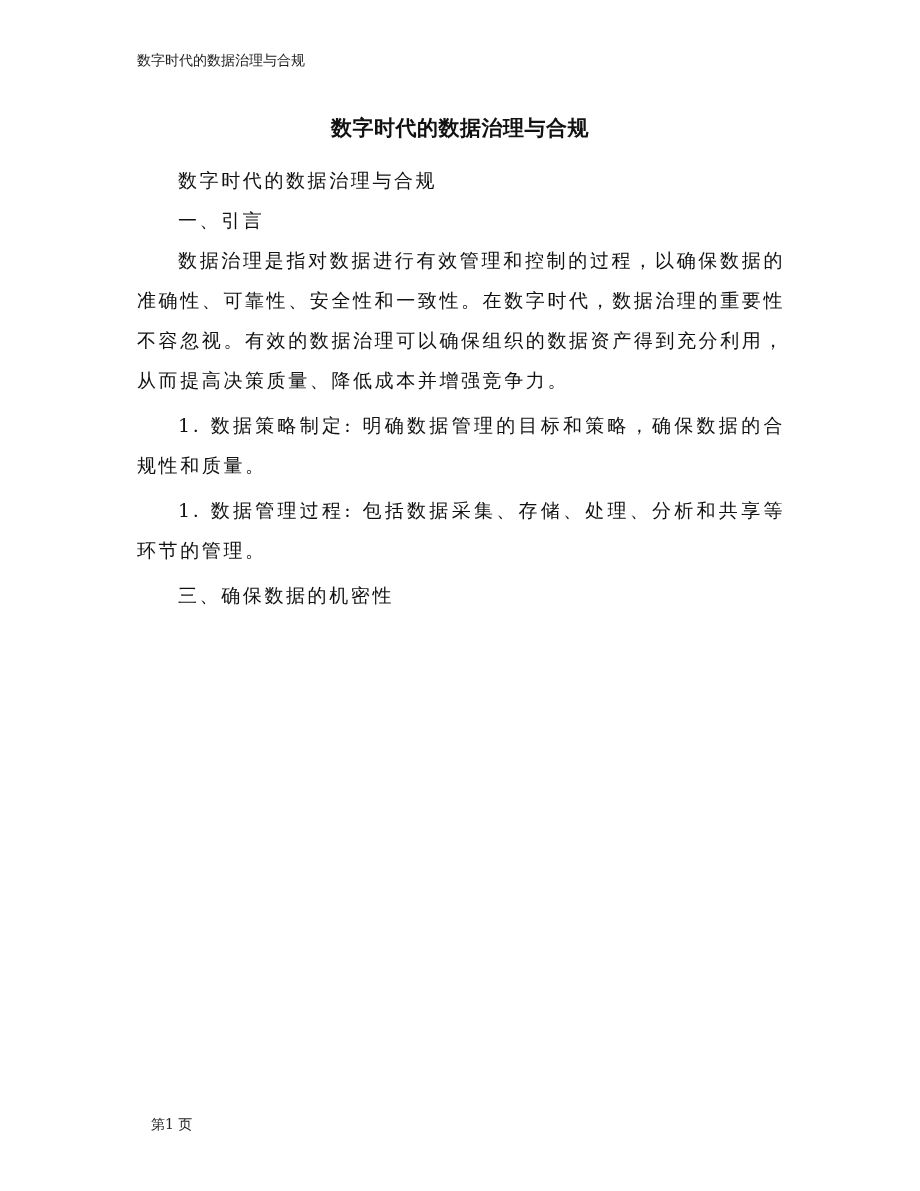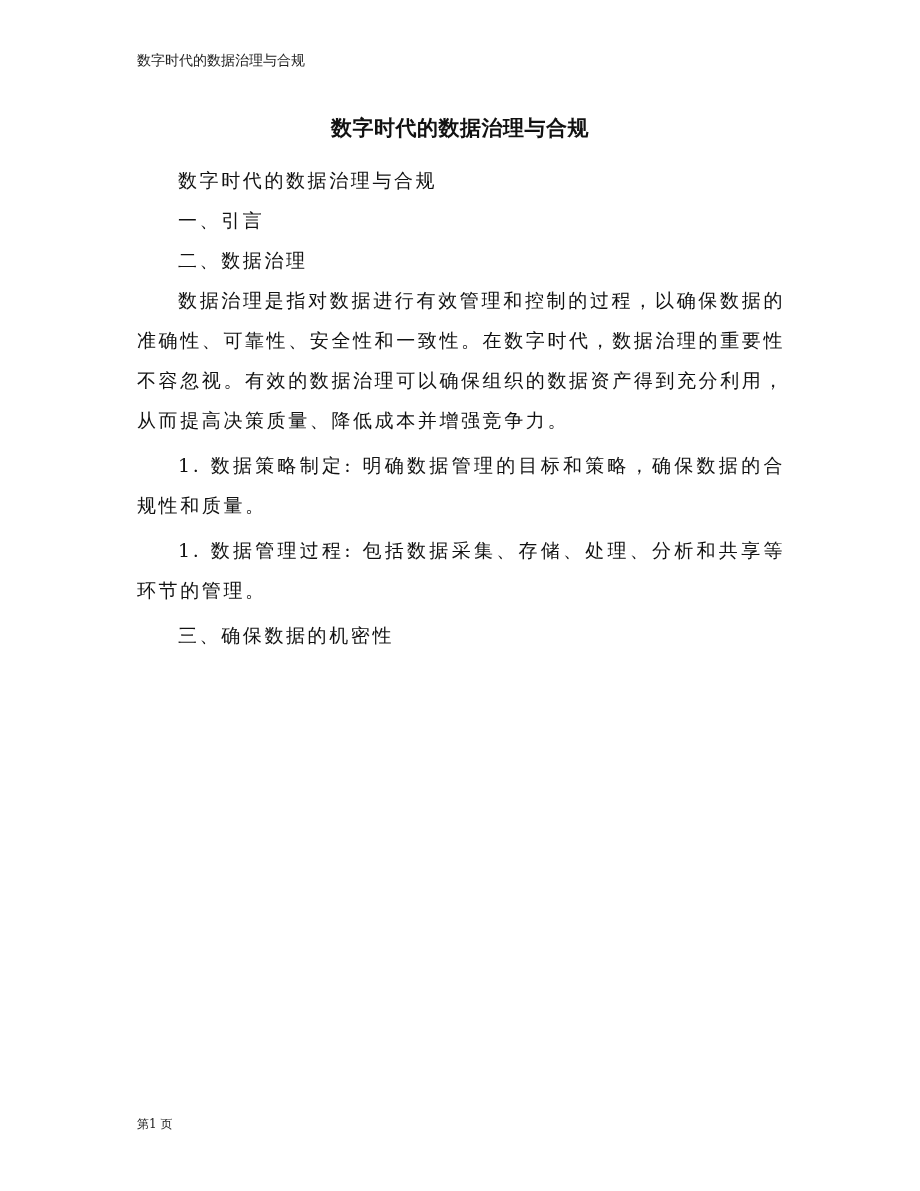--- a/index.html
+++ b/index.html
@@ -6,32 +6,31 @@
   body { width: 920px; height: 1191px; position: relative; overflow: hidden;
          font-family: "DejaVu Serif", "Liberation Serif", serif; color: #111; }
   .page-header { position: absolute; left: 137px; top: 52px; font-size: 14px; color: #222;
                  font-family: "DejaVu Serif", "Liberation Serif", serif; }
   .title { position: absolute; left: 0; width: 920px; top: 114px; text-align: center;
            font-size: 21px; font-weight: bold; letter-spacing: 0.5px; }
   .body { position: absolute; left: 137px; top: 160px; width: 648px; }
   .p { font-size: 19px; line-height: 40px; letter-spacing: 2.6px; text-align: justify;
        text-align-last: left; text-indent: 41px; margin: 0 0 5px 0; }
   .p.single { margin-bottom: 0; }
-  .page-footer { position: absolute; left: 137px; top: 1116px; font-size: 12px; color: #222; }
+  .page-footer { position: absolute; left: 151px; top: 1116px; font-size: 14px; color: #222; }
 </style>
 </head>
 <body>
 
 <div class="page-header">数字时代的数据治理与合规</div>
 
 <div class="title">数字时代的数据治理与合规</div>
 
 <div class="body">
   <p class="p single">数字时代的数据治理与合规</p>
   <p class="p single">一、引言</p>
-  <p class="p single">二、数据治理</p>
   <p class="p">数据治理是指对数据进行有效管理和控制的过程，以确保数据的准确性、可靠性、安全性和一致性。在数字时代，数据治理的重要性不容忽视。有效的数据治理可以确保组织的数据资产得到充分利用，从而提高决策质量、降低成本并增强竞争力。</p>
   <p class="p">1. 数据策略制定: 明确数据管理的目标和策略，确保数据的合规性和质量。</p>
   <p class="p">1. 数据管理过程: 包括数据采集、存储、处理、分析和共享等环节的管理。</p>
   <p class="p single">三、确保数据的机密性</p>
 </div>
 
 <div class="page-footer">第1 页</div>
 
 </body></html>

